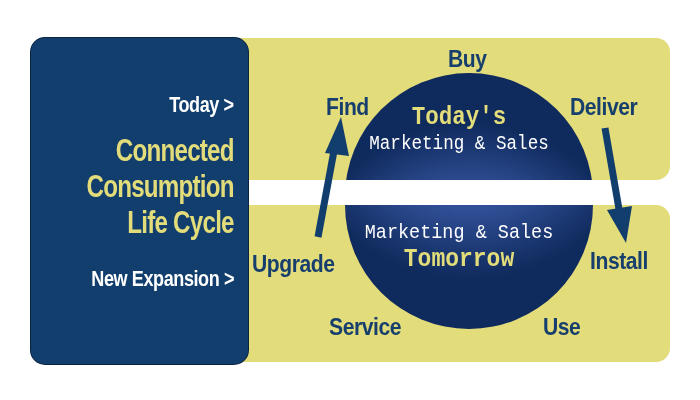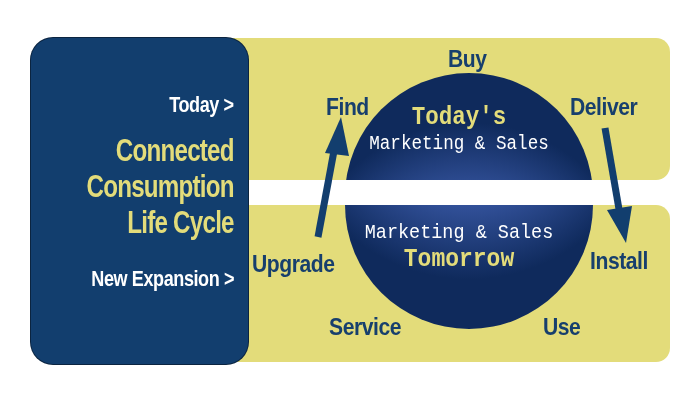--- a/index.html
+++ b/index.html
@@ -1,20 +1,20 @@
 <!DOCTYPE html>
 <html><head>
 <meta charset="utf-8">
 <style>
   html, body { margin:0; padding:0; background:#ffffff; }
   body { width:700px; height:400px; position:relative; overflow:hidden; font-family:"Liberation Sans", sans-serif; }
   .band { position:absolute; background:#e3dc7a; }
   #band-top { left:200px; top:38px; width:470px; height:142px; border-radius:0 14px 14px 0; }
   #band-bottom { left:200px; top:205px; width:470px; height:157px; border-radius:0 14px 14px 0; }
-  #left-panel { position:absolute; left:31px; top:38px; width:217px; height:326px; background:#123e6e; border-radius:22px; box-shadow:0 0 0 1px #0b2440; }
+  #left-panel { position:absolute; left:31px; top:38px; width:217px; height:326px; background:#123e6e; border-radius:14px; box-shadow:0 0 0 1px #0b2440; }
   .lp-text { position:absolute; right:14px; text-align:right; font-weight:bold; letter-spacing:-0.5px; }
   #lp-today { top:54px; font-size:22px; color:#ffffff; transform:scaleX(0.82); transform-origin:right; }
   #lp-title { top:95px; font-size:31px; line-height:36px; color:#e3dc7a; transform:scaleX(0.78); transform-origin:right; letter-spacing:-1px; }
   #lp-new { top:228px; font-size:22px; color:#ffffff; transform:scaleX(0.82); transform-origin:right; }
   #globe-wrap { position:absolute; left:0; top:0; width:700px; height:400px; }
   .word { position:absolute; color:#173f6d; font-weight:bold; font-size:24px; letter-spacing:-0.5px; transform:scaleX(0.88); transform-origin:left; }
   .globe-text { position:absolute; text-align:center; width:250px; left:334px;font-family:Liberation Mono, monospace; }
 </style>
 </head>
 <body>

